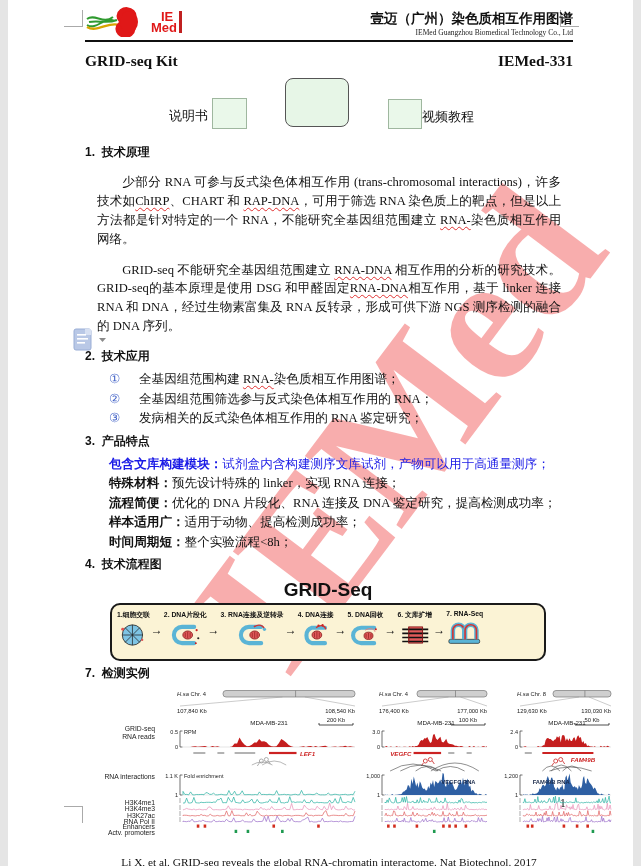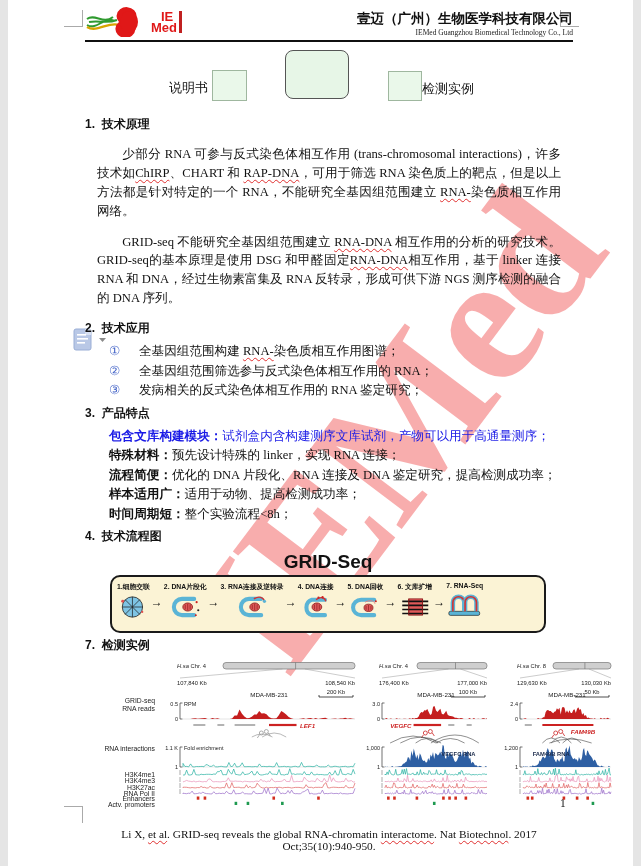--- a/index.html
+++ b/index.html
@@ -81,32 +81,36 @@
           <path d="M2 20 C12 26 24 14 34 18" stroke="#d8a400" stroke-width="2.4" fill="none"></path>
           <path d="M34 15 a10 9 0 1 1 14 1 a10 9 0 1 1 -14 -1z" fill="#e01818"></path>
           <ellipse cx="44" cy="15" rx="9" ry="11" fill="#e01818"></ellipse>
         </svg>
         <div class="logo-txt">
           <div style="padding-left:10px">IE</div>
           <div>Med</div>
         </div>
       </div>
       <div class="co">
-        <div class="co-cn">壹迈（广州）生物医学科技有限公司</div>
+        <div class="co-cn">壹迈（广州）染色质相互作用图谱</div>
         <div class="co-en">IEMed Guangzhou Biomedical Technology Co., Ltd</div>
       </div>
     </div>
 
+    <div class="titlerow">
+      <span>GRID-seq Kit</span>
+      <span>IEMed-331</span>
+    </div>
 
     <div class="qrrow">
       <span class="qlabel" style="left:84px;top:33px">说明书</span>
       <span class="qbox" style="left:127px;top:24px;width:33px;height:29px"></span>
       <span class="qbig" style="left:200px;top:4px;width:62px;height:47px"></span>
       <span class="qbox" style="left:303px;top:25px;width:32px;height:28px"></span>
-      <span class="qlabel" style="left:337px;top:34px">检测实例</span>
+      <span class="qlabel" style="left:337px;top:34px">视频教程</span>
     </div>
 
     <h2>1.  技术原理</h2>
     <p class="para"><span>少部分 RNA 可参与反式染色体相互作用 (trans-chromosomal interactions)，许多技术如</span><span class="wavy">ChIRP</span><span>、CHART 和 </span><span class="wavy">RAP-DNA</span><span>，可用于筛选 RNA 染色质上的靶点，但是以上方法都是针对特定的一个 RNA，不能研究全基因组范围建立 </span><span class="wavy">RNA-</span><span>染色质相互作用网络。</span></p>
     <p class="para"><span>GRID-seq 不能研究全基因组范围建立 </span><span class="wavy">RNA-DNA</span><span> 相互作用的分析的研究技术。GRID-seq的基本原理是使用 DSG 和甲醛固定</span><span class="wavy">RNA-DNA</span><span>相互作用，基于 linker 连接 RNA 和 DNA，经过生物素富集及 RNA 反转录，形成可供下游 NGS 测序检测的融合的 DNA 序列。</span></p>
 
     <h2>2.  技术应用</h2>
     <div class="itemrow">
       <span class="inum">①</span>
       <span><span>全基因组范围构建 </span><span class="wavy">RNA-</span><span>染色质相互作用图谱；</span></span>

